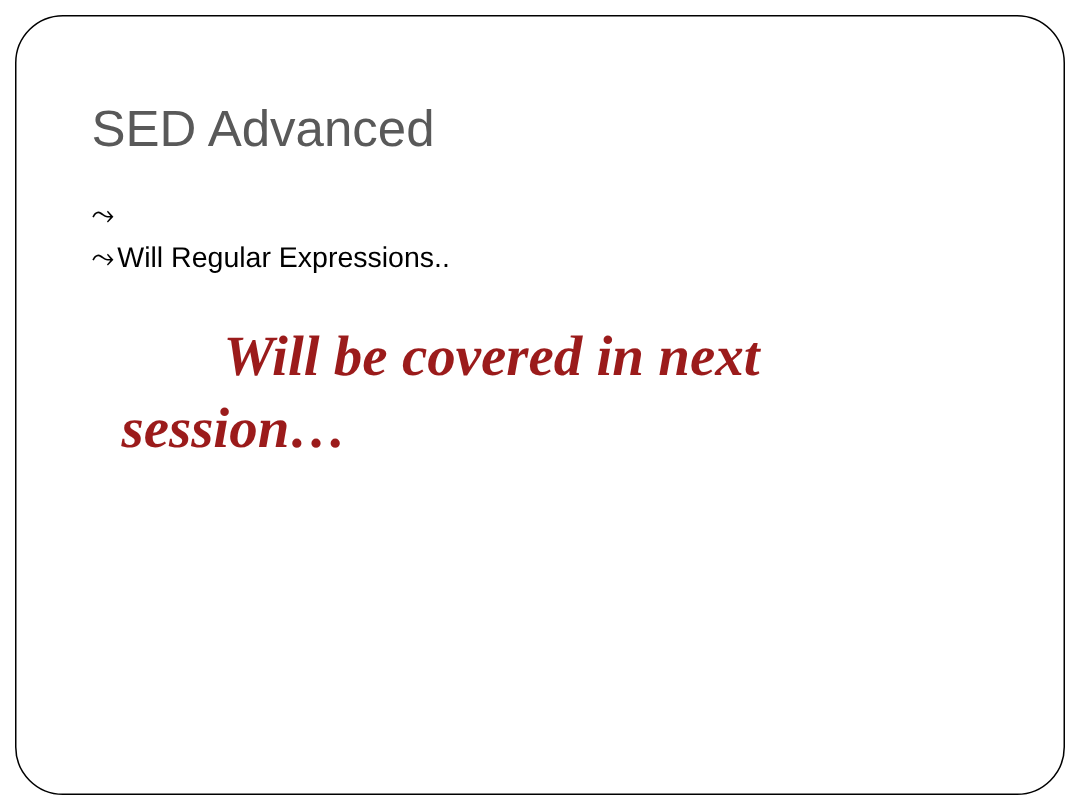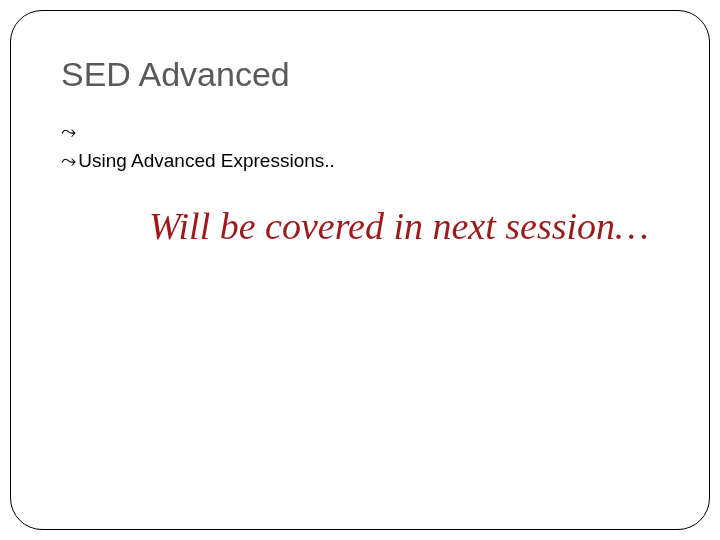--- a/index.html
+++ b/index.html
@@ -22,21 +22,21 @@
       border: 1.5px solid #000;
       border-radius: 32px;
       padding: 40px 50px 30px 50px;
       position: relative;
     }
     .title {
       font-size: 34px;
       color: #595959;
       font-weight: 400;
       margin-bottom: 24px;
-      margin-top: 4px;
+      margin-top: 16px;
     }
     .bullets {
       list-style: none;
       margin-bottom: 28px;
     }
     .bullets li {
       font-size: 19px;
       color: #000;
       line-height: 1.5;
       display: flex;
@@ -51,30 +51,31 @@
     }
     .subtitle {
       font-family: Georgia, 'Times New Roman', Times, serif;
       font-style: italic;
       font-size: 38px;
       color: #9b1b1b;
       line-height: 1.25;
       margin-top: 8px;
       padding-left: 20px;
       text-indent: 68px;
+      font-weight: bold;
     }
   </style>
 </head>
 <body>
 
 <div class="slide">
   <h1 class="title">SED Advanced</h1>
   <ul class="bullets">
     <li>
       <span class="bullet-icon">⤳</span>
     </li>
     <li>
       <span class="bullet-icon">⤳</span>
-      <span>Using Advanced Expressions..</span>
+      <span>Will Regular Expressions..</span>
     </li>
   </ul>
   <div class="subtitle">Will be covered in next session…</div>
 </div>
 
 </body></html>

